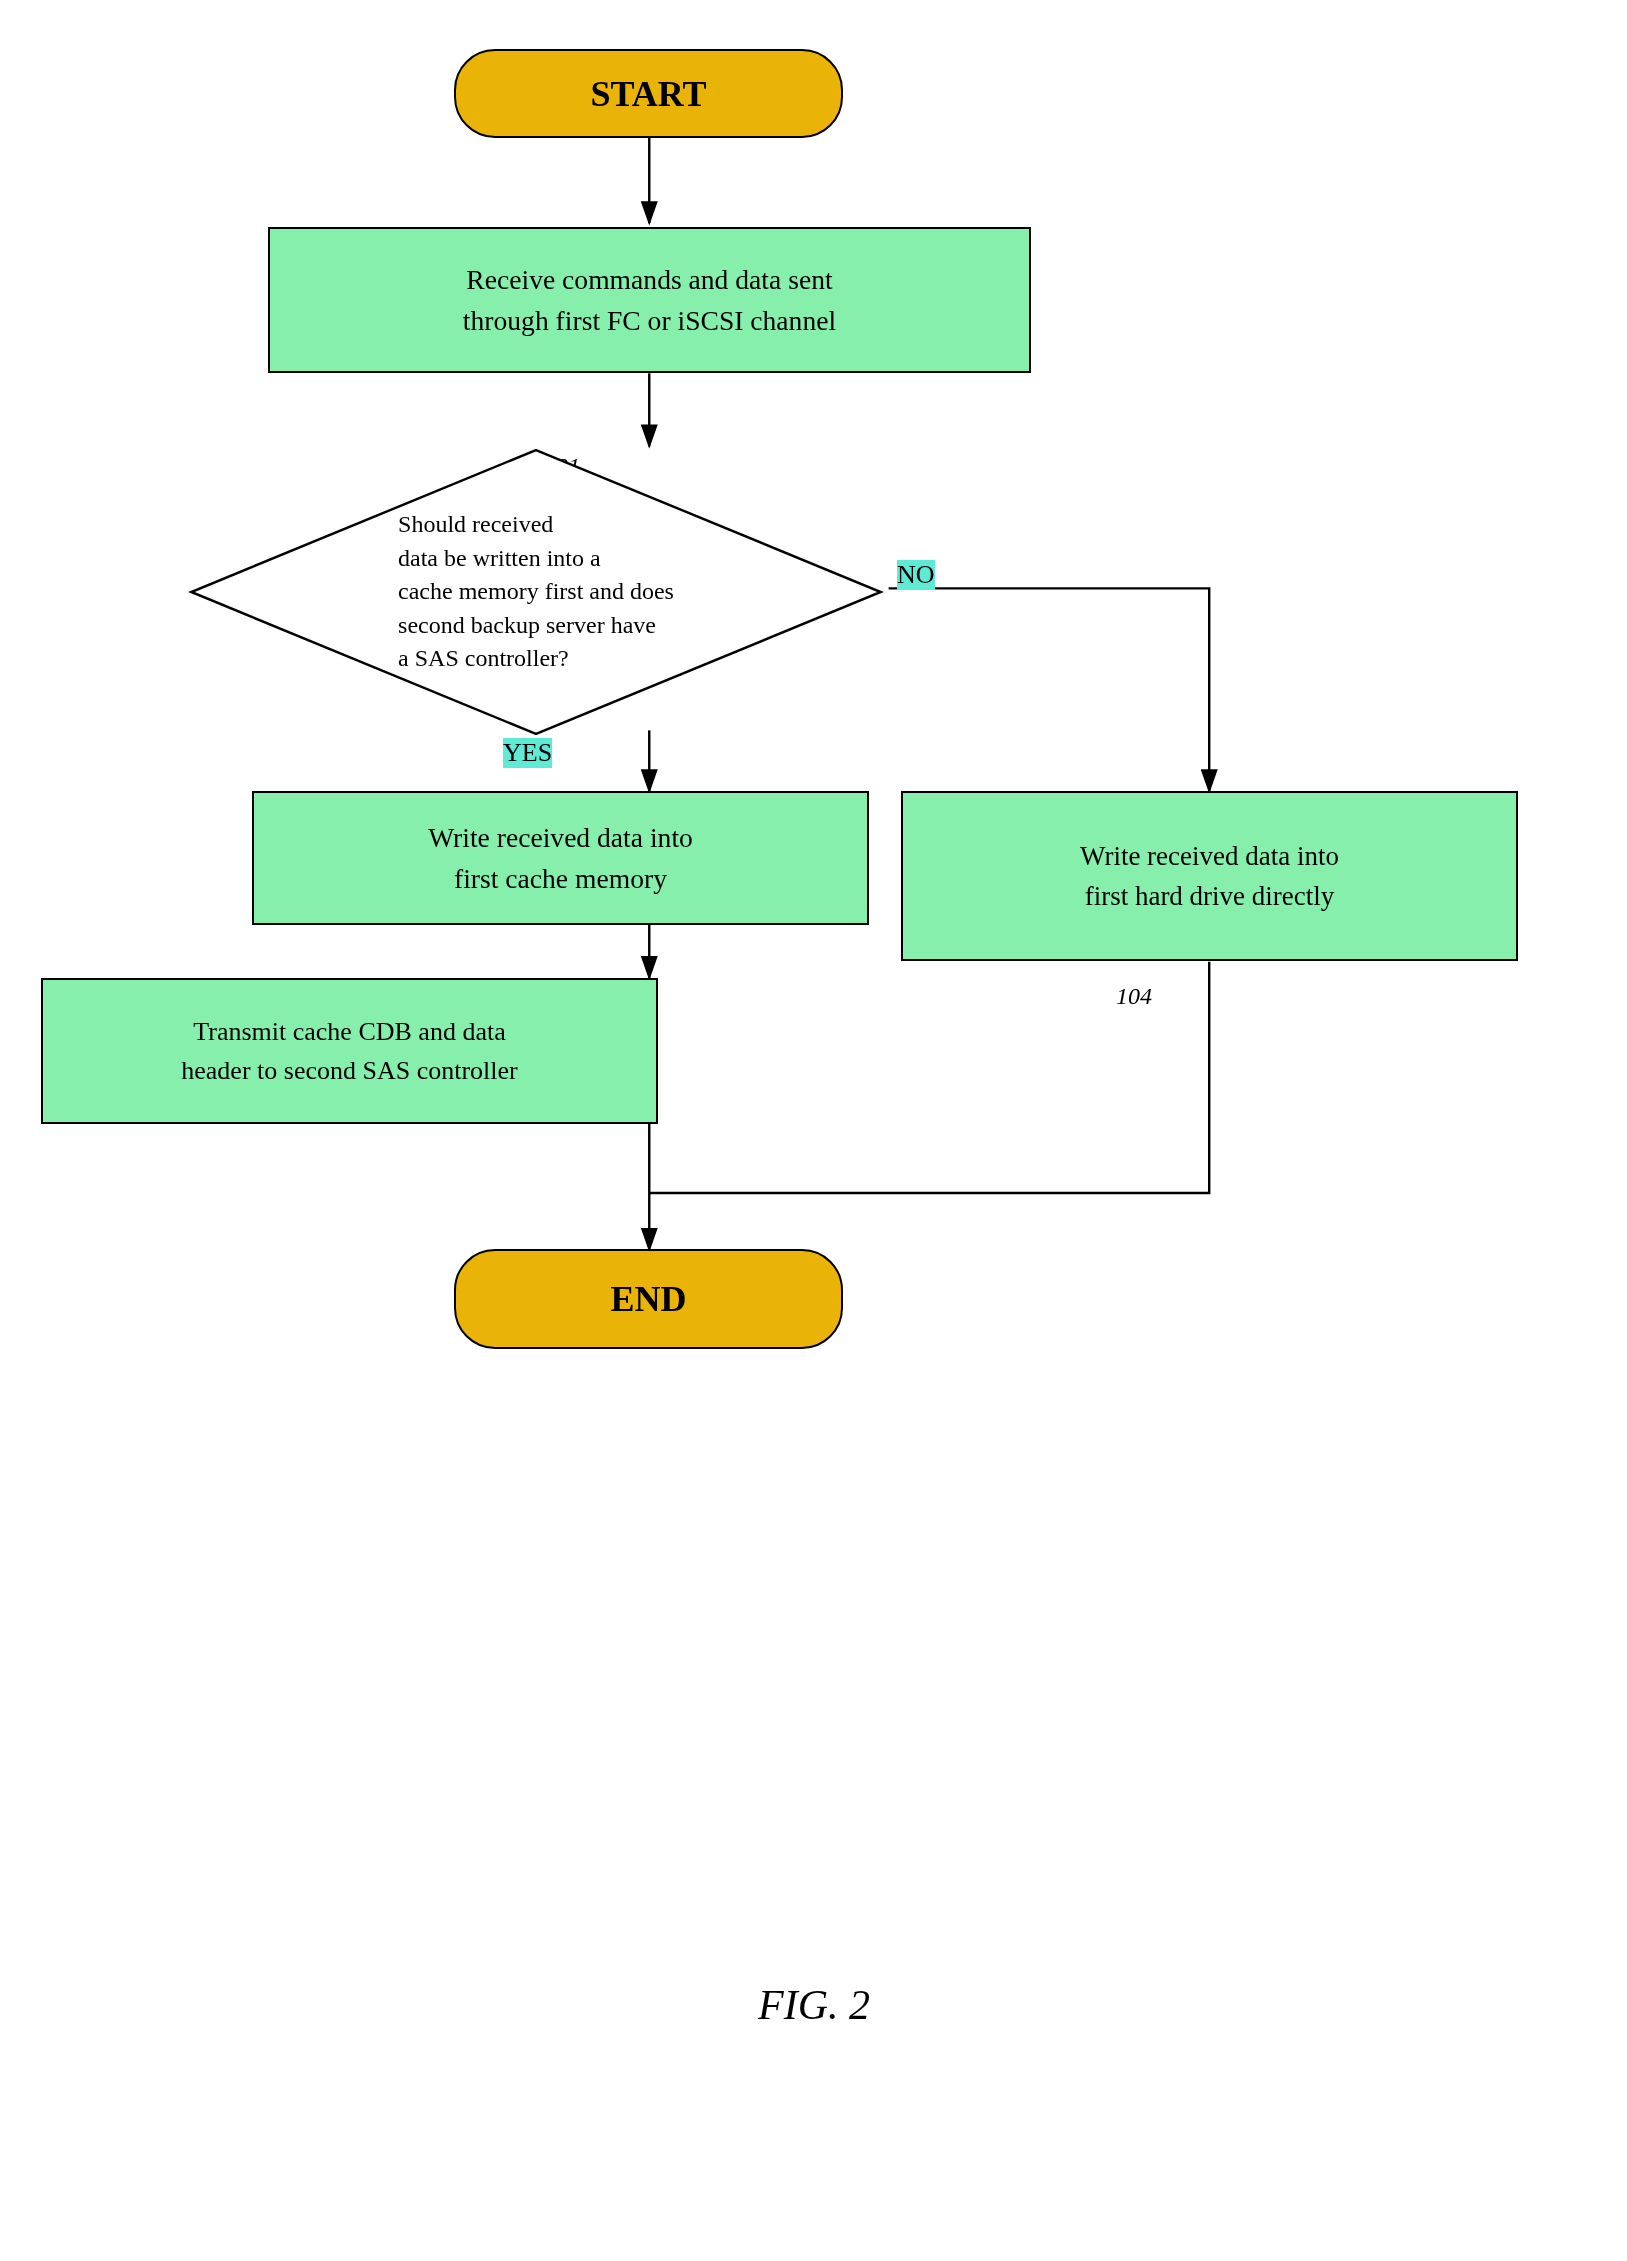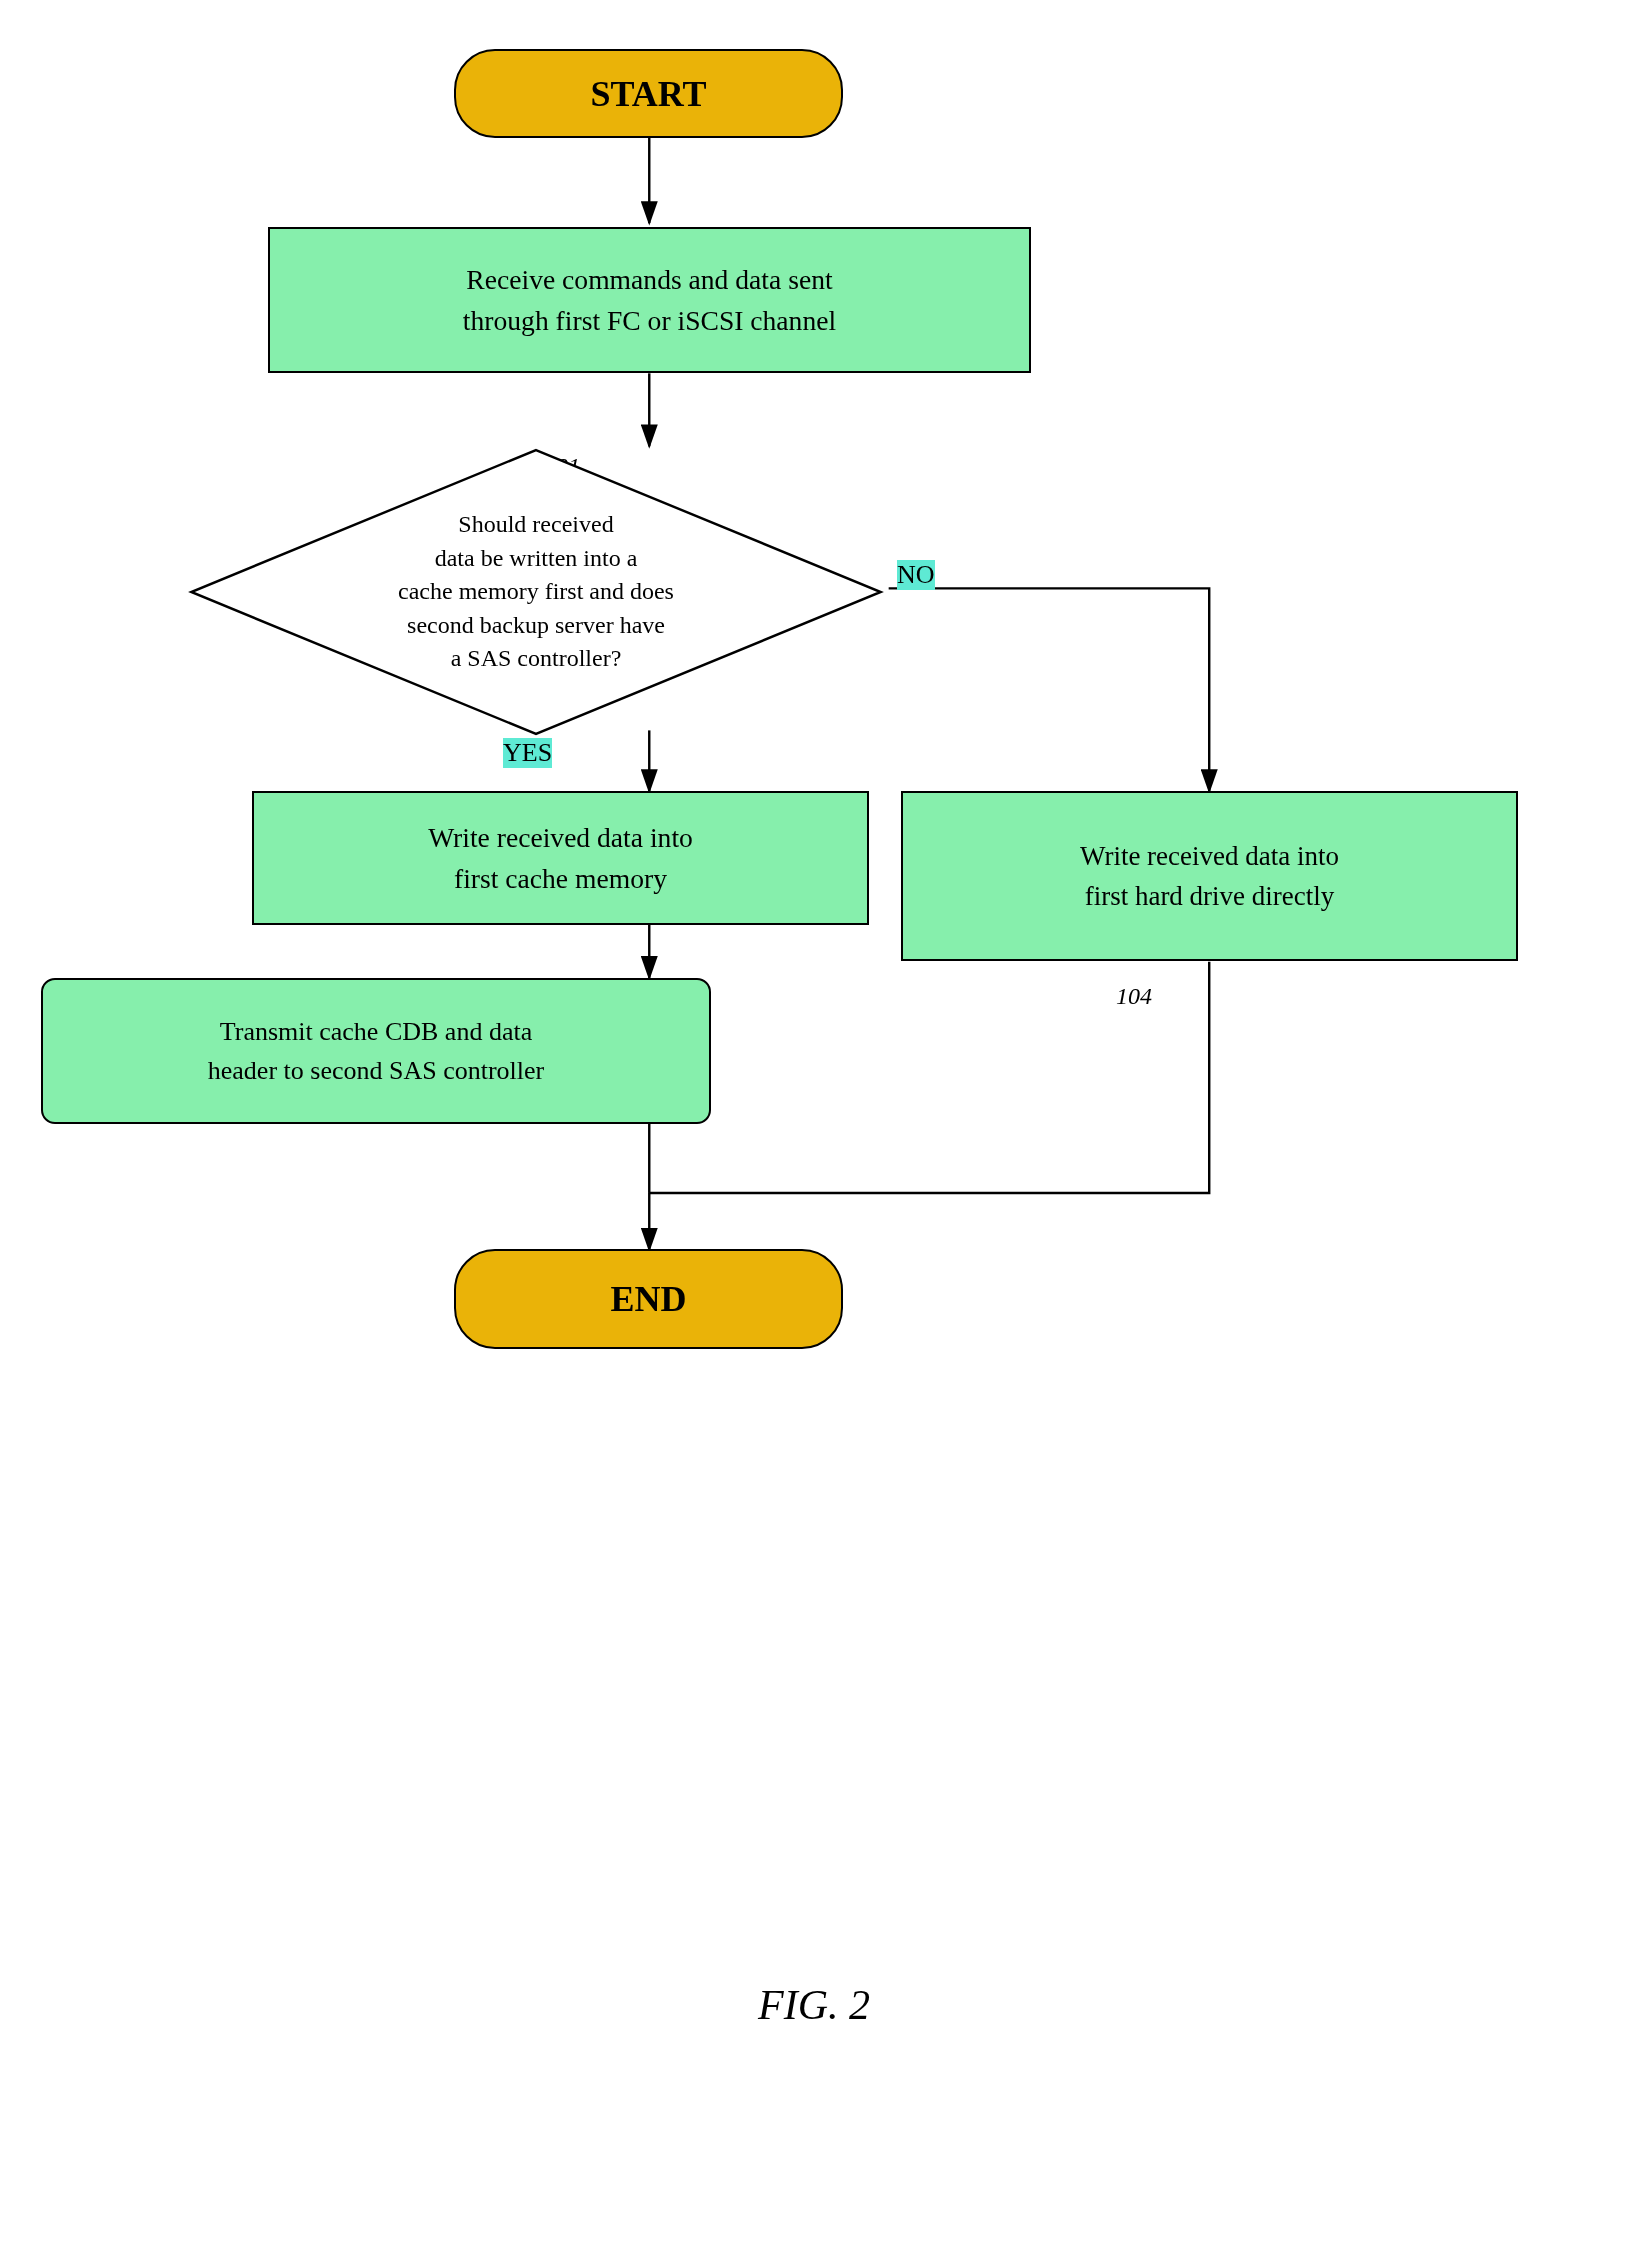--- a/index.html
+++ b/index.html
@@ -57,21 +57,21 @@
       position: absolute;
       top: 0;
       left: 0;
     }
 
     .diamond-text {
       position: absolute;
       display: flex;
       align-items: center;
       justify-content: center;
-      text-align: center;
+      text-align: left;
       font-size: 26px;
       line-height: 1.4;
       padding: 8px;
     }
 
     
     .arrows-svg {
       position: absolute;
       top: 0;
       left: 0;
@@ -164,21 +164,21 @@
 
   <div class="shape rect" style="position:absolute; top:791px; left:252px; width:617px; height:134px; font-size:27.6px; line-height:1.5;">
     <span style="white-space: pre-line; font-size:27.6px;">Write received data into
 first cache memory</span>
   </div>
 
   <div class="ref-label" style="top:983px; left:568px;">103</div>
 
   <div class="ref-label" style="top:983px; left:1116px;">104</div>
 
-  <div class="shape rect" style="position:absolute; top:978px; left:41px; width:670px; height:146px; font-size:26px; line-height:1.5;border-radius:14px;">
+  <div class="shape rect" style="position:absolute; top:978px; left:41px; width:617px; height:146px; font-size:26px; line-height:1.5;">
     <span style="white-space: pre-line; font-size:26px;">Transmit cache CDB and data
 header to second SAS controller</span>
   </div>
 
   <div class="shape rect" style="position:absolute; top:791px; left:901px; width:617px; height:170px; font-size:27px; line-height:1.5;">
     <span style="white-space: pre-line; font-size:27px;">Write received data into
 first hard drive directly</span>
   </div>
 
   <div class="shape rounded-rect" style="position:absolute; top:1249px; left:454px; width:389px; height:100px; font-size:36px; font-weight:bold;">END</div>

